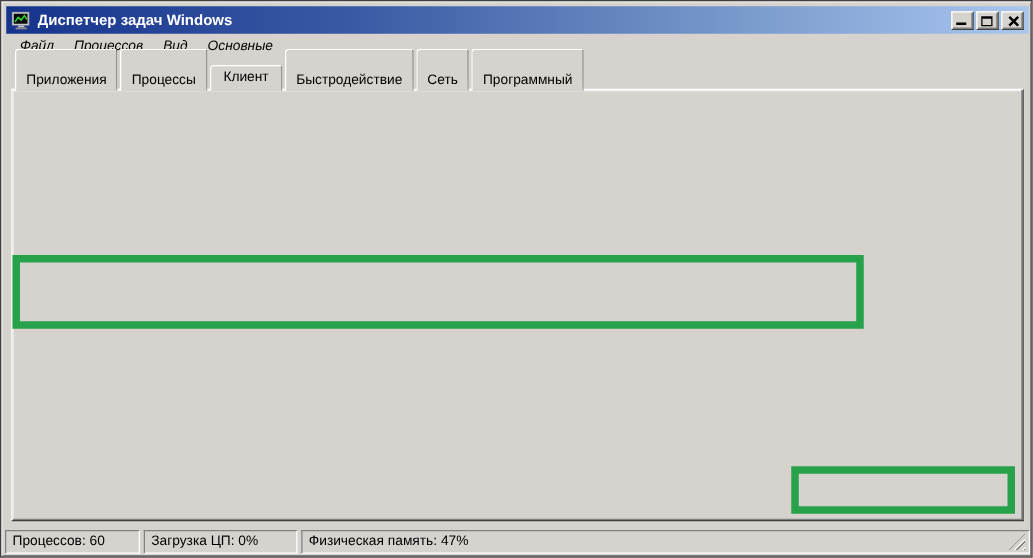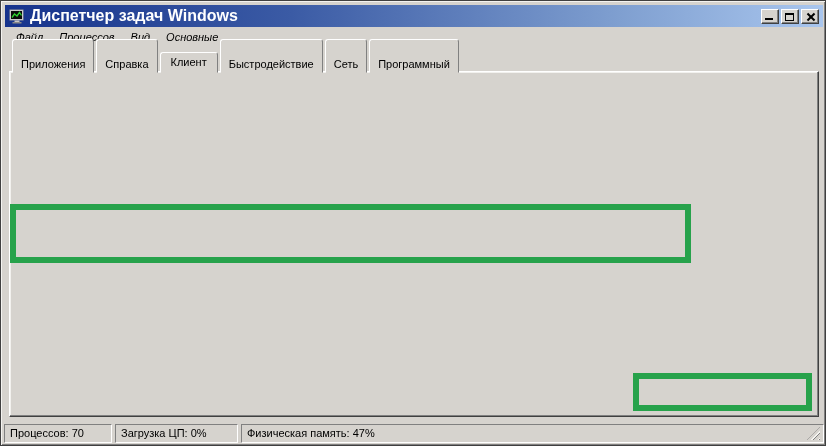--- a/index.html
+++ b/index.html
@@ -12,21 +12,21 @@
     box-shadow:inset 1px 1px 0 #f4f3f0, inset -1px -1px 0 #808080;
     overflow:hidden;
   }
   
   .titlebar{
     position:absolute;left:4px;top:4px;width:818px;height:22px;
     background:linear-gradient(to right,#16338c,#3b5ba5 35%,#7f9fd0 75%,#a9c6ee);
     display:flex;align-items:center;padding:0 4px;
   }
   .app-icon{width:16px;height:16px;margin-right:5px;flex:0 0 auto;}
-  .title-text{color:#fff;font-weight:bold;font-size:16px;flex:1;white-space:nowrap;overflow:hidden;}
+  .title-text{color:#fff;font-weight:bold;font-size:12px;flex:1;white-space:nowrap;overflow:hidden;}
   .winbtns{display:flex;gap:2px;}
   .winbtn{
     width:18px;height:15px;background:#d6d3ce;position:relative;cursor:default;
     border:1px solid;border-color:#ffffff #404040 #404040 #ffffff;
     box-shadow:inset -1px -1px 0 #808080;
   }
   .glyph-min{position:absolute;left:3px;bottom:3px;width:8px;height:2px;background:#000;}
   .glyph-max{position:absolute;left:3px;top:3px;width:9px;height:8px;border:1px solid #000;border-top-width:2px;}
   .glyph-close{position:absolute;inset:0;}
   .glyph-close::before,.glyph-close::after{
@@ -161,21 +161,21 @@
 
   <div class="menubar">
       <span class="menu-item">Файл</span>
       <span class="menu-item">Процессов</span>
       <span class="menu-item">Вид</span>
       <span class="menu-item">Основные</span>
     </div>
 
   <div class="tabstrip">
       <span class="tab">Приложения</span>
-      <span class="tab">Справка</span>
+      <span class="tab">Процессы</span>
       <span class="tab active">Клиент</span>
       <span class="tab">Быстродействие</span>
       <span class="tab">Сеть</span>
       <span class="tab">Программный</span>
     </div>
 
   <div class="tabpage"></div>
 
   <div class="listview">
     <div class="lv-left">
@@ -320,21 +320,21 @@
       <span class="sb-thumb"></span>
       <span class="sb-btn sb-down">
           <i></i>
         </span>
     </div>
   </div>
 
   <div class="btn">Службы...</div>
 
   <div class="statusbar">
-      <span class="sb-panel">Процессов: 70</span>
+      <span class="sb-panel">Процессов: 60</span>
       <span class="sb-panel">Загрузка ЦП: 0%</span>
       <span class="sb-panel">Физическая память: 47%</span>
     </div>
 
   <div class="resize-grip"></div>
 
   <div class="annot annot-rows"></div>
   <div class="annot annot-btn"></div>
 
 </div>

